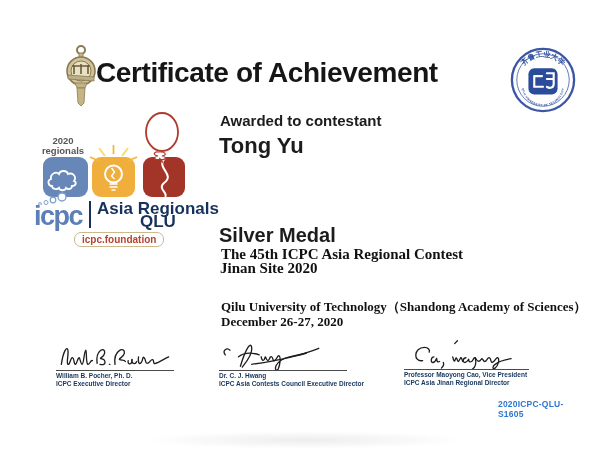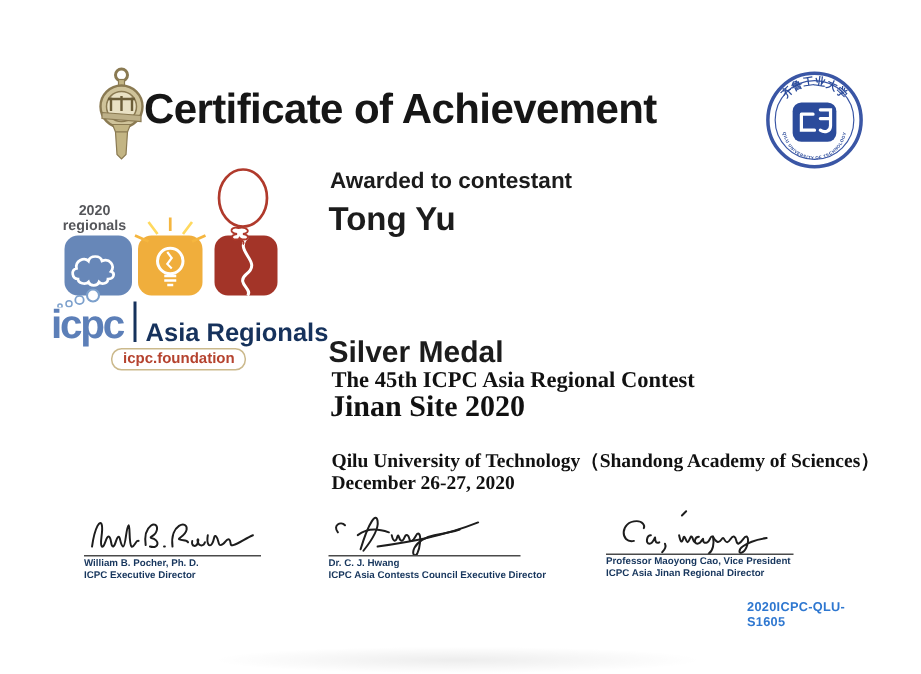--- a/index.html
+++ b/index.html
@@ -18,21 +18,21 @@
   .foundation{left:74px;top:232px;font-size:10px;font-weight:700;color:#b5432f;
               border:1.5px solid #cbb98c;border-radius:7px;padding:1px 7px;background:#fff;white-space:nowrap;}
   
   .t{white-space:nowrap;color:#1c1c1c;}
   .t-awarded{left:220px;top:112px;font-size:15px;font-weight:600;}
   .t-name{left:219px;top:133px;font-size:22px;font-weight:700;}
   .t-univ{left:220px;top:177px;font-size:14px;font-weight:700;}
   .t-award{left:219px;top:224px;font-size:20px;font-weight:700;}
   .serif{font-family:"Liberation Serif",serif;color:#111;}
   .t-contest1{left:221px;top:246px;font-size:15px;font-weight:700;text-align:center;}
-  .t-contest2{left:220px;top:260px;font-size:20px;font-weight:700;}
+  .t-contest2{left:220px;top:260px;font-size:15px;font-weight:700;}
   .t-host{left:221px;top:298px;font-size:13px;font-weight:700;}
   .t-dates{left:221px;top:314px;font-size:13px;font-weight:700;}
   
   .sig-line{border-top:1.2px solid #4a4a4a;height:0;}
   .sig-label{font-size:6.5px;line-height:8.5px;font-weight:700;color:#17365d;white-space:nowrap;}
   .code{left:498px;top:399px;font-size:8.5px;font-weight:700;color:#2e77d0;letter-spacing:0.2px;}
   .page-shadow{left:140px;top:431px;width:330px;height:18px;
      background:radial-gradient(ellipse at 50% 50%, rgba(0,0,0,0.07), rgba(0,0,0,0) 70%);}
 </style>
 </head>
@@ -99,20 +99,21 @@
     <ellipse cx="134" cy="22" rx="16" ry="19" fill="#ffffff" stroke="#b03a2c" stroke-width="1.8"></ellipse>
     <path d="M131,42 c-5,-1 -7,3 -1,4 c-6,1 -3,5 2,3 c5,2 8,-2 2,-3 c6,-1 3,-5 -3,-4 z" fill="#ffffff" stroke="#b03a2c" stroke-width="1.2"></path>
     <path d="M132,48 C130,50 136,50 134,53" fill="none" stroke="#b03a2c" stroke-width="1.2"></path>
   </svg>
 
   <div class="abs icpc-row">
     <span class="icpc-word">icpc</span>
     <span class="icpc-div"></span>
     <span class="region">
       <span style="display:block">Asia Regionals</span>
+      <span style="display:block">QLU</span>
     </span>
   </div>
 
   <div class="abs foundation">icpc.foundation</div>
 
   <div class="abs t t-awarded">Awarded to contestant</div>
   <div class="abs t t-name">Tong Yu</div>
   <div class="abs t t-award">Silver Medal</div>
   <div class="abs t serif t-contest1">The 45th ICPC Asia Regional Contest</div>
   <div class="abs t serif t-contest2">Jinan Site 2020</div>

